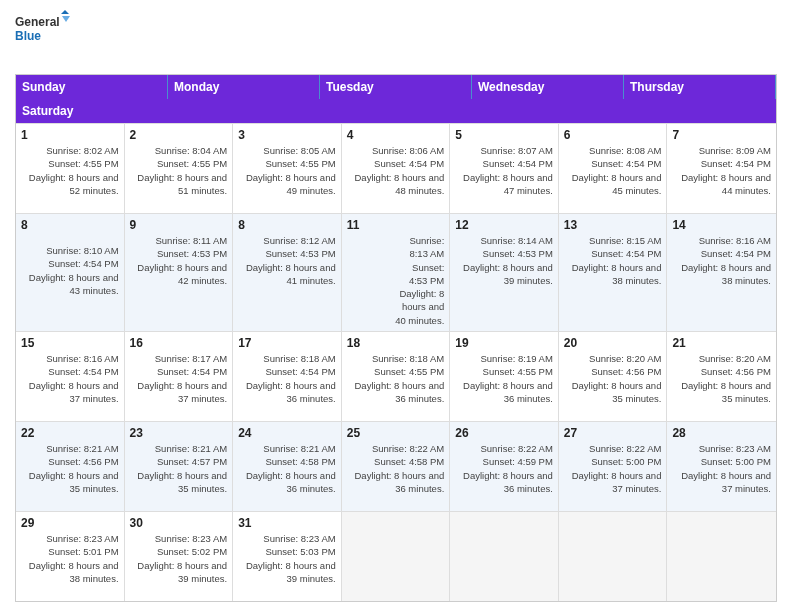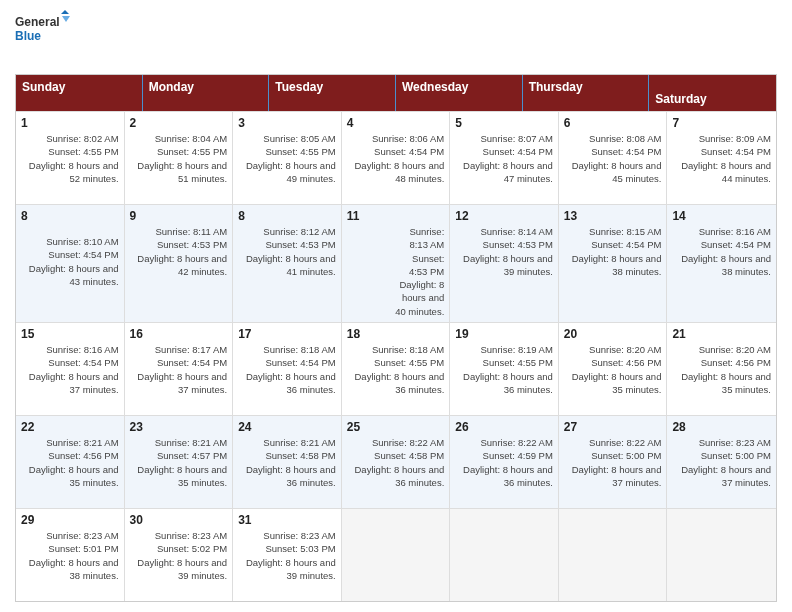--- a/index.html
+++ b/index.html
@@ -41,32 +41,32 @@
       color: #555;
     }
     .calendar {
       flex: 1;
       display: flex;
       flex-direction: column;
       border: 1px solid #ccc;
     }
     .cal-header {
       display: grid;
-      grid-template-columns: repeat(6, 1fr);
-      background: #7f1d1d;
+      grid-template-columns: repeat(5, 1fr);
+      background: #6d28d9;
     }
     .cal-header-cell {
       color: white;
       font-size: 12px;
       font-weight: bold;
       padding: 5px 6px;
       text-align: left;
       border-right: 1px solid #4a8fcd;
     }
-    .cal-header-cell:last-child { border-right: none; margin-top: 12px; }
+    .cal-header-cell:last-child { border-right: none; }
     .cal-body {
       flex: 1;
       display: flex;
       flex-direction: column;
     }
     .cal-row {
       display: grid;
       grid-template-columns: repeat(7, 1fr);
       flex: 1;
       border-top: 1px solid #ddd;

